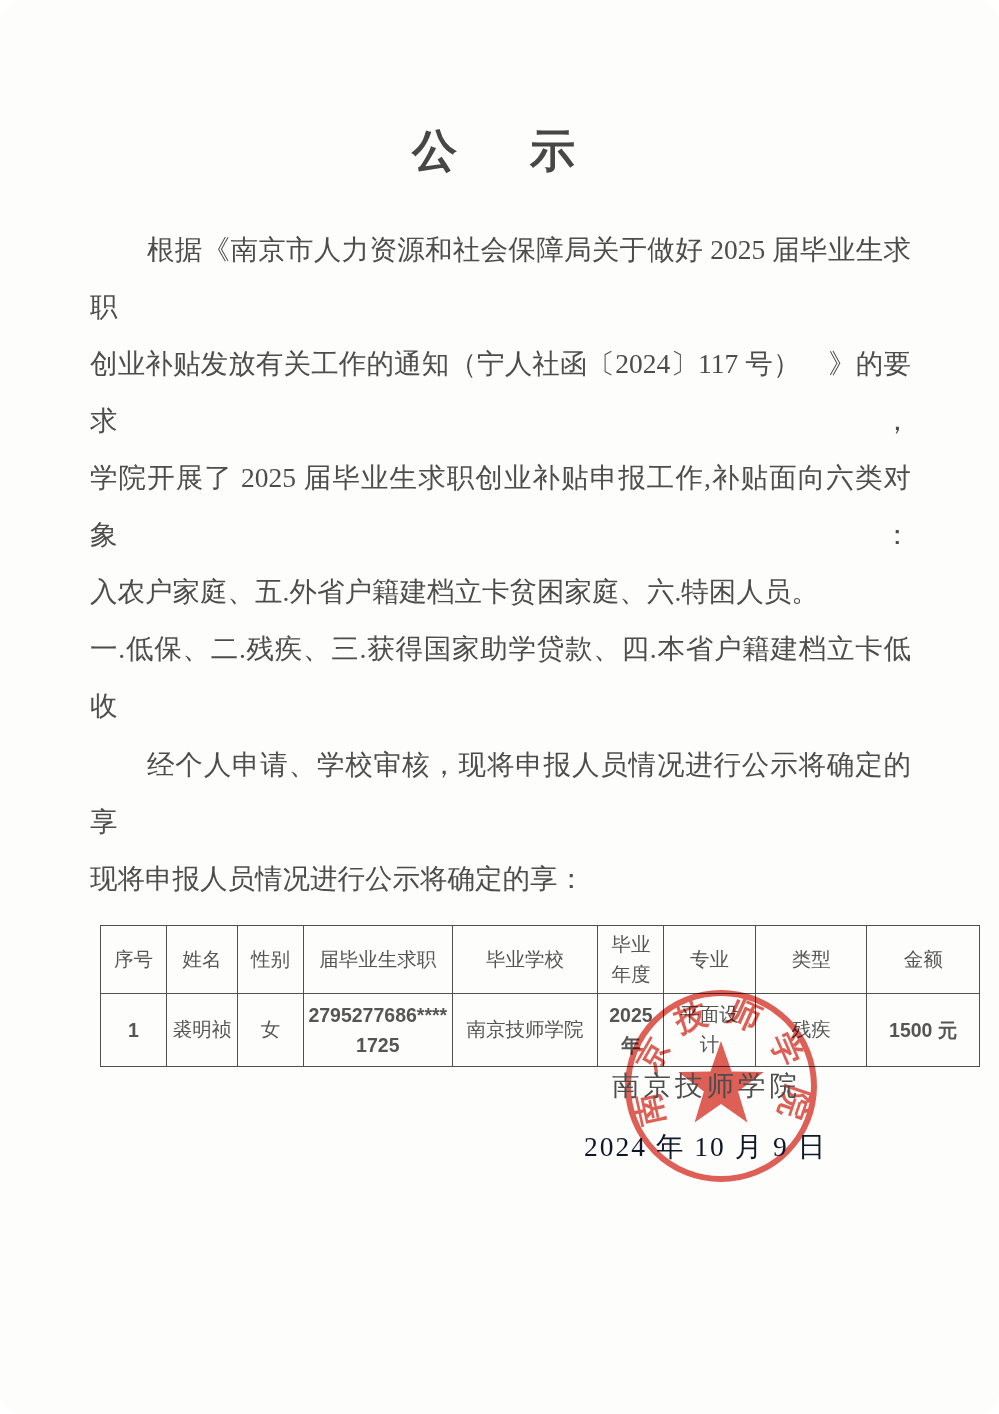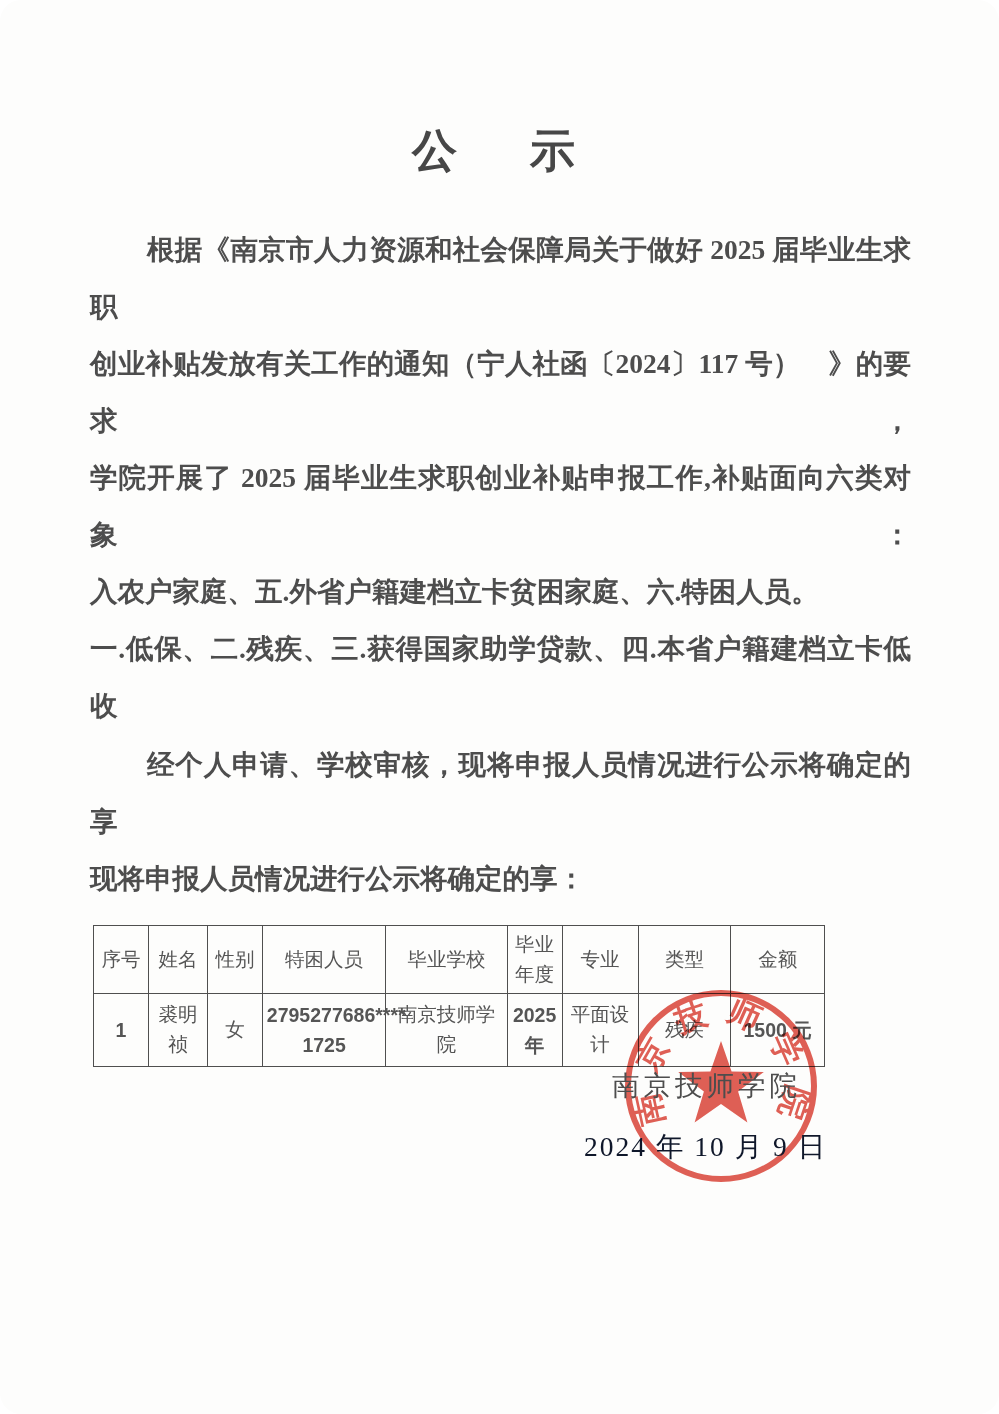--- a/index.html
+++ b/index.html
@@ -20,36 +20,36 @@
   }
   .doc-title {
     text-align: center;
     font-size: 45px;
     font-weight: bold;
     color: #474747;
     letter-spacing: 14px;
     line-height: 60px;
   }
   .body-text { margin-top: 40px; }
-  .para { margin-top: 2px; font-weight: bold; }
+  .para { margin-top: 2px; }
   .line {
     font-size: 27.5px;
     line-height: 57px;
     white-space: normal;
     color: #4d4d4d;
   }
   .line.fill {
     text-align: justify;
     text-align-last: justify;
   }
   .line.indent { text-indent: 57px; }
   table.roster {
     margin-top: 18px;
-    margin-left: 3px;
-    width: 732px;
+    margin-left: 10px;
+    width: 880px;
     border-collapse: collapse;
     table-layout: fixed;
   }
   table.roster td {
     border: 1.6px solid #4f4f4f;
     text-align: center;
     vertical-align: middle;
     font-size: 19.5px;
     line-height: 30px;
     color: #555555;
@@ -128,21 +128,21 @@
           <col style="width:7.5%">
         <col style="width:10.4%">
           <col style="width:12.7%">
           <col style="width:12.8%">
       </colgroup>
       <tbody>
           <tr class="row-header">
         <td>序号</td>
         <td>姓名</td>
         <td>性别</td>
-        <td>特困人员</td>
+        <td>届毕业生求职</td>
         <td>毕业学校</td>
         <td>毕业
 年度</td>
         <td>专业</td>
         <td>类型</td>
         <td>金额</td>
       </tr>
       <tr class="row-data">
         <td class="num">1</td>
         <td>裘明祯</td>

